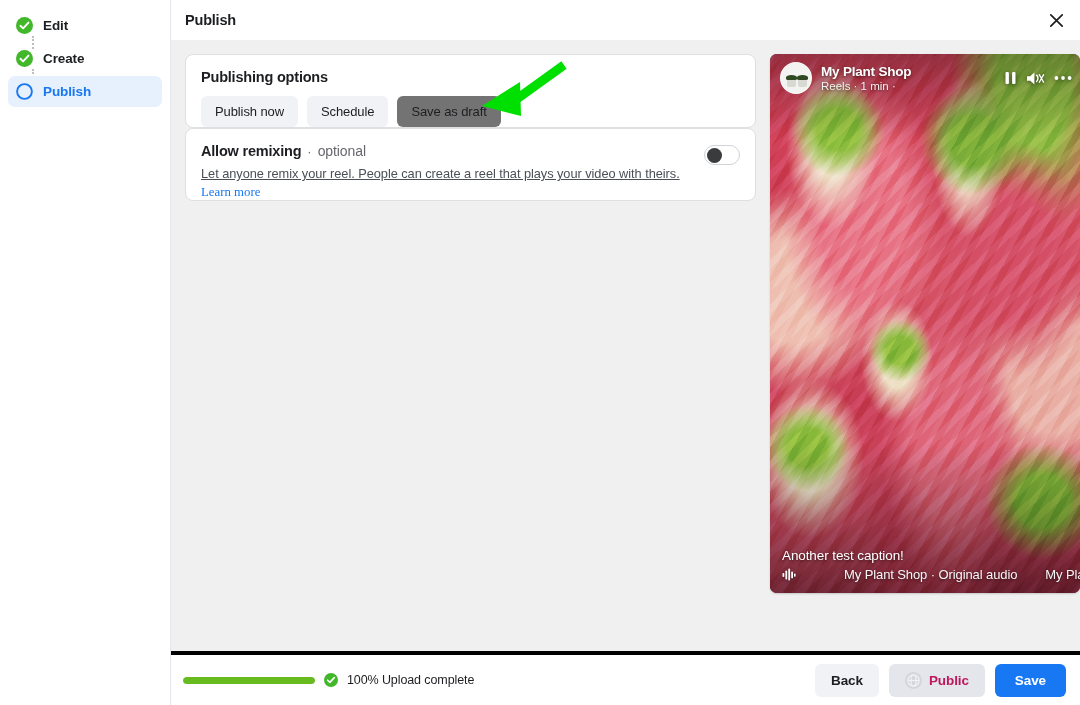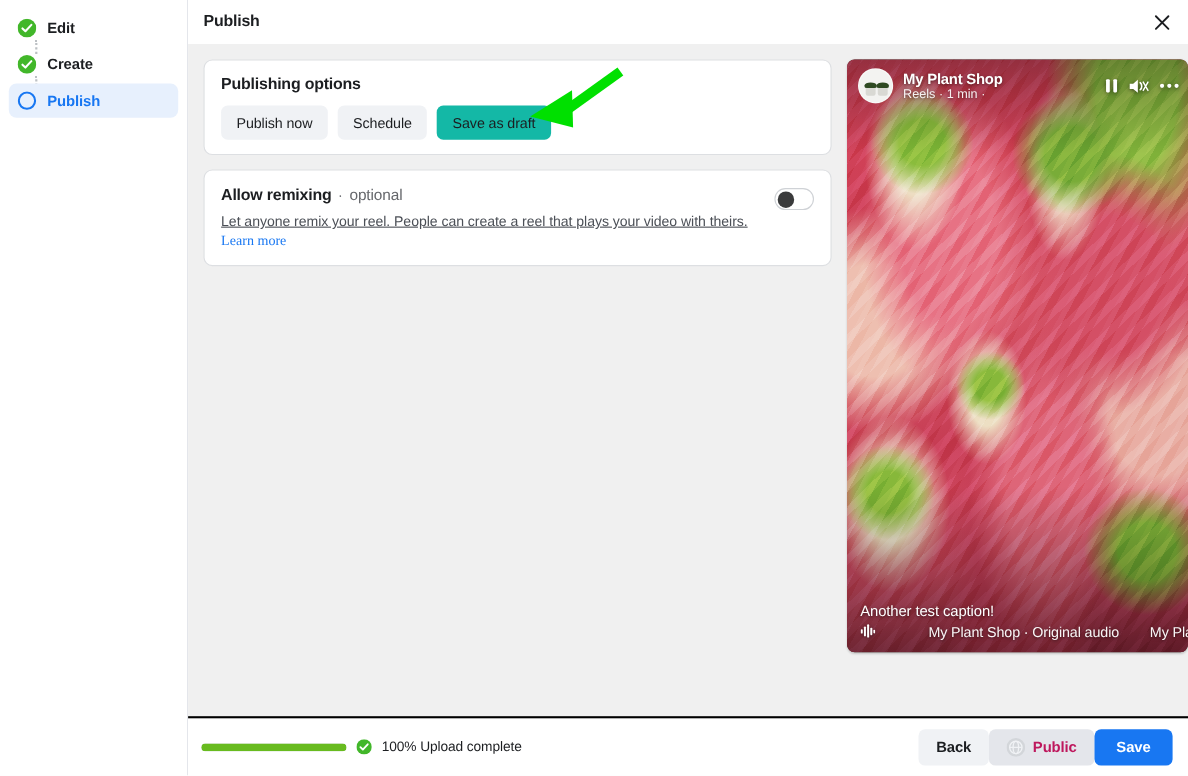--- a/index.html
+++ b/index.html
@@ -81,43 +81,42 @@
   
   .form-col {
     flex: 1 1 auto;
     padding: 14px 14px 0 14px;
   }
 
   .card {
     background: #ffffff;
     border: 1px solid #dddfe2;
     border-radius: 8px;
-    padding: 14px 15px 13px 15px;
-    margin-bottom: 13px;
+    padding: 14px 15px 0 15px;
     position: relative;
   }
   .card-title {
     font-size: 14.5px; font-weight: bold; color: #1c1e21;
     letter-spacing: -0.2px;
     margin-bottom: 11px;
   }
   .seg-row { display: flex; gap: 9px; }
   .seg-btn {
     height: 31px;
     padding: 0 14px;
     border: none;
     border-radius: 6px;
     background: #f0f2f5;
     color: #1c1e21;
     font-size: 13px;
     font-family: "Liberation Sans", sans-serif;
     cursor: pointer;
     letter-spacing: -0.1px;
   }
-  .seg-btn.selected { background: #14b8a6; }
+  .seg-btn.selected { background: #737373; }
 
   .toggle-card-head {
     display: flex; align-items: flex-start; justify-content: space-between;
   }
   .toggle-title-line { display: flex; align-items: baseline; gap: 6px; }
   .toggle-title { font-size: 14.5px; font-weight: bold; color: #1c1e21; letter-spacing: -0.2px; }
   .dot-sep { font-size: 13px; color: #65676b; }
   .optional { font-size: 14px; color: #65676b; letter-spacing: -0.1px; }
   .card-desc {
     font-size: 12.8px; color: #4b4f56; margin-top: 6px;
@@ -241,23 +240,24 @@
     font-size: 13px; color: rgba(255,255,255,.96);
     text-shadow: 0 1px 3px rgba(0,0,0,.6);
     letter-spacing: -0.1px;
   }
   .marquee span { padding-right: 28px; }
 
   
   .footer {
     height: 54px; flex: 0 0 54px;
     background: #ffffff;
-    border-top: 2px solid #000000;
+    border-top: 4px solid #000000;
     display: flex; align-items: center;
     padding: 0 14px 0 12px;
+    gap: 10px;
   }
   .progress-group { display: flex; align-items: center; gap: 9px; }
   .progress-track {
     width: 132px; height: 7px; border-radius: 4px;
     background: #dfe2e6; overflow: hidden;
   }
   .progress-fill { height: 100%; background: #68bb1f; border-radius: 4px; }
   .upload-text { font-size: 12.5px; color: #1c1e21; letter-spacing: -0.1px; }
   .spacer { flex: 1 1 auto; }
 

